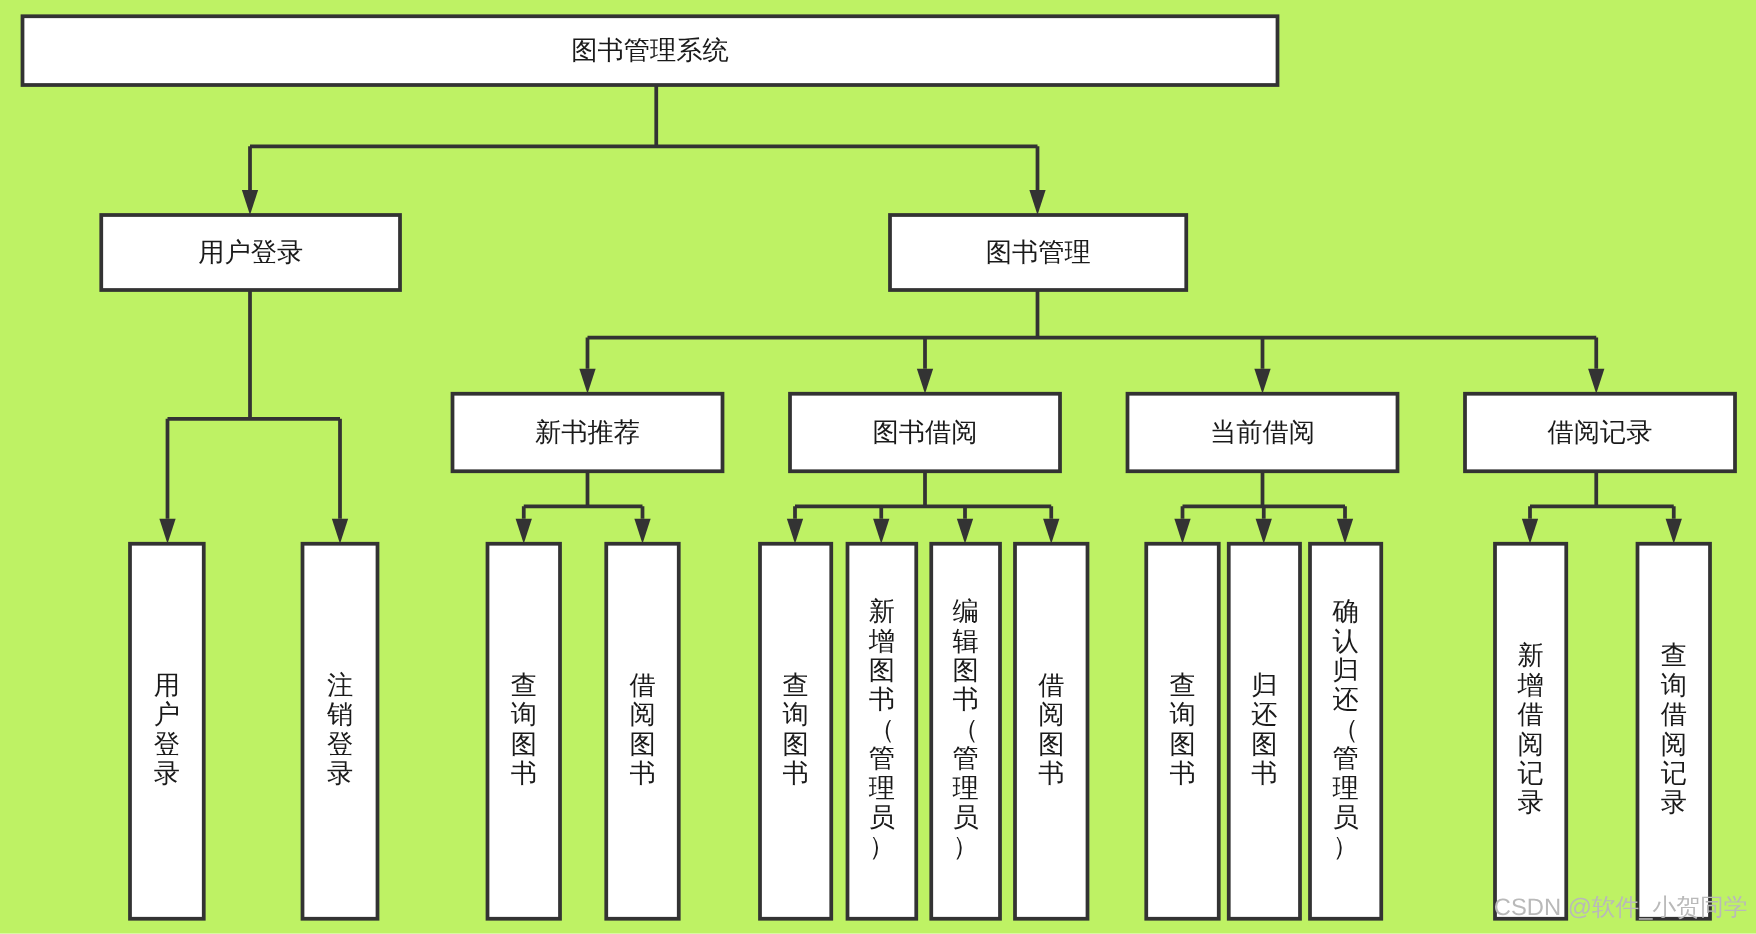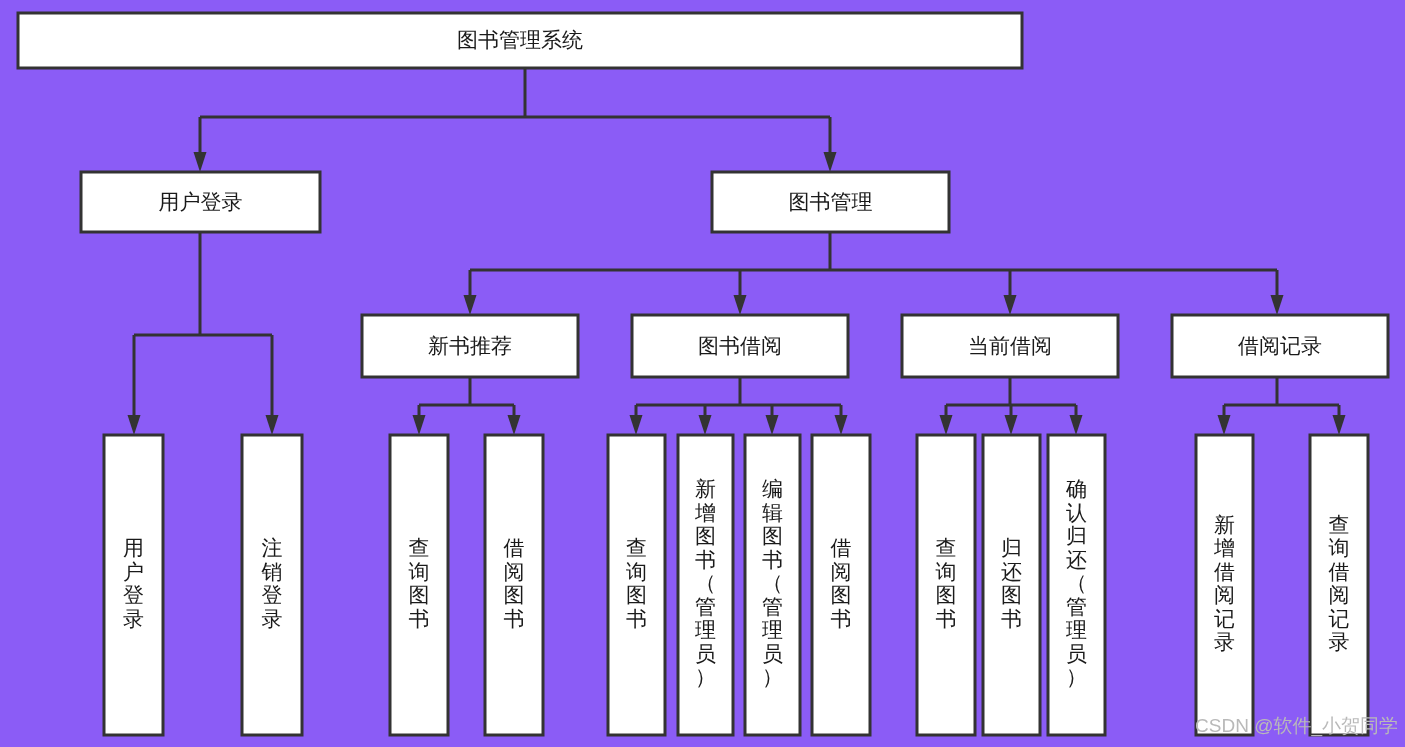--- a/index.html
+++ b/index.html
@@ -11,21 +11,21 @@
   body {
     width: 1405px;
     height: 747px;
     font-family: "Liberation Sans", "DejaVu Sans", sans-serif;
     overflow: hidden;
   }
   #diagram-root {
     position: relative;
     width: 1405px;
     height: 747px;
-    background: #8b5cf6;
+    background: #bef264;
   }
   svg.diagram-canvas {
     position: absolute;
     left: 0;
     top: 0;
     width: 1405px;
     height: 747px;
     display: block;
   }
   .node-box {

